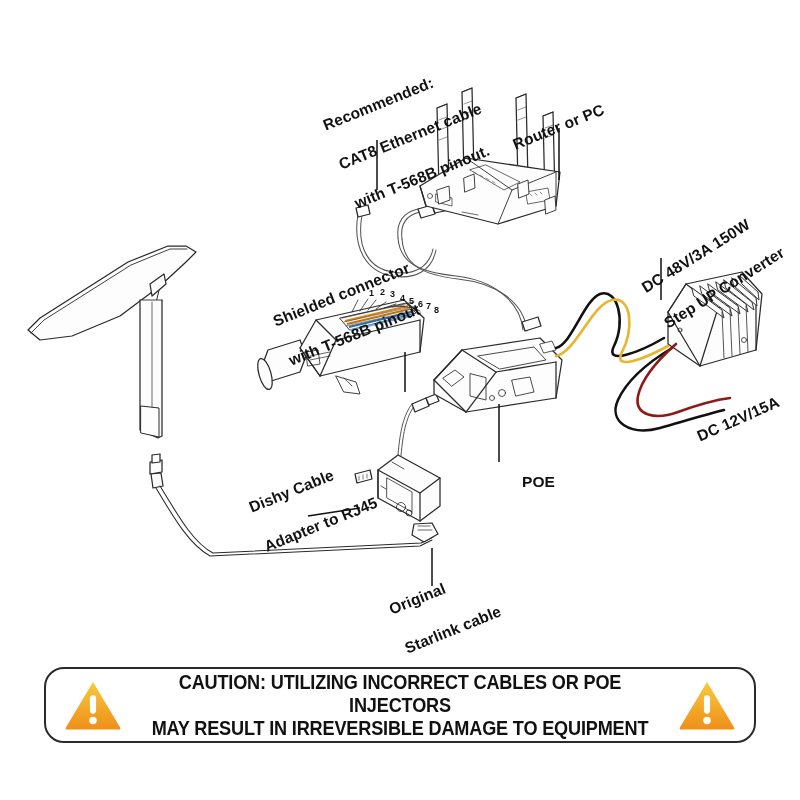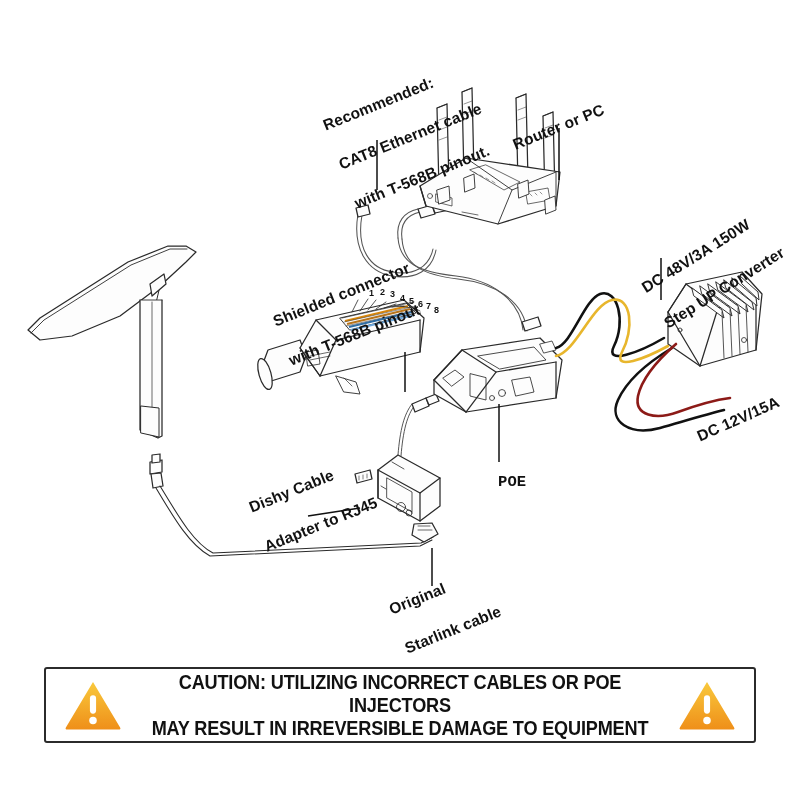--- a/index.html
+++ b/index.html
@@ -28,21 +28,21 @@
     font-family:"Liberation Sans","DejaVu Sans",sans-serif;
     font-size:9px;
     font-weight:600;
     color:#111;
   }
   
   #caution-banner{
     position:absolute;
     left:44px;top:667px;width:712px;height:76px;
     border:2.5px solid #2b2b2b;
-    border-radius:3px;
+    border-radius:20px;
     background:#ffffff;
     box-sizing:border-box;
     display:flex;align-items:center;justify-content:space-between;
     padding:0 18px;
   }
   #caution-text{
     flex:1;text-align:center;
     font-family:"Liberation Sans","DejaVu Sans",sans-serif;
     font-weight:800;
     font-size:19.5px;
@@ -299,21 +299,21 @@
     <span>with </span><b>T-568B</b><span> pinout</span>
   </div>
 
   <div class="label" style="left:612px;top:272px;transform:rotate(-32deg);">
     <span>DC 48V/3A 150W</span><br>
     <span>Step UP Converter</span>
   </div>
 
   <div class="label" style="left:694px;top:428px;transform:rotate(-24deg);">DC 12V/15A</div>
 
-  <div class="label" style="left:498px;top:472px;font-family:Liberation Mono, monospace;">POE</div>
+  <div class="label" style="left:522px;top:472px;">POE</div>
 
   <div class="label" style="left:222px;top:486px;transform:rotate(-22deg);">
     <span>Dishy Cable</span><br>
     <span>Adapter to RJ45</span>
   </div>
 
   <div class="label" style="left:362px;top:588px;transform:rotate(-22deg);">
     <span>Original</span><br>
     <span>Starlink cable</span>
   </div>

